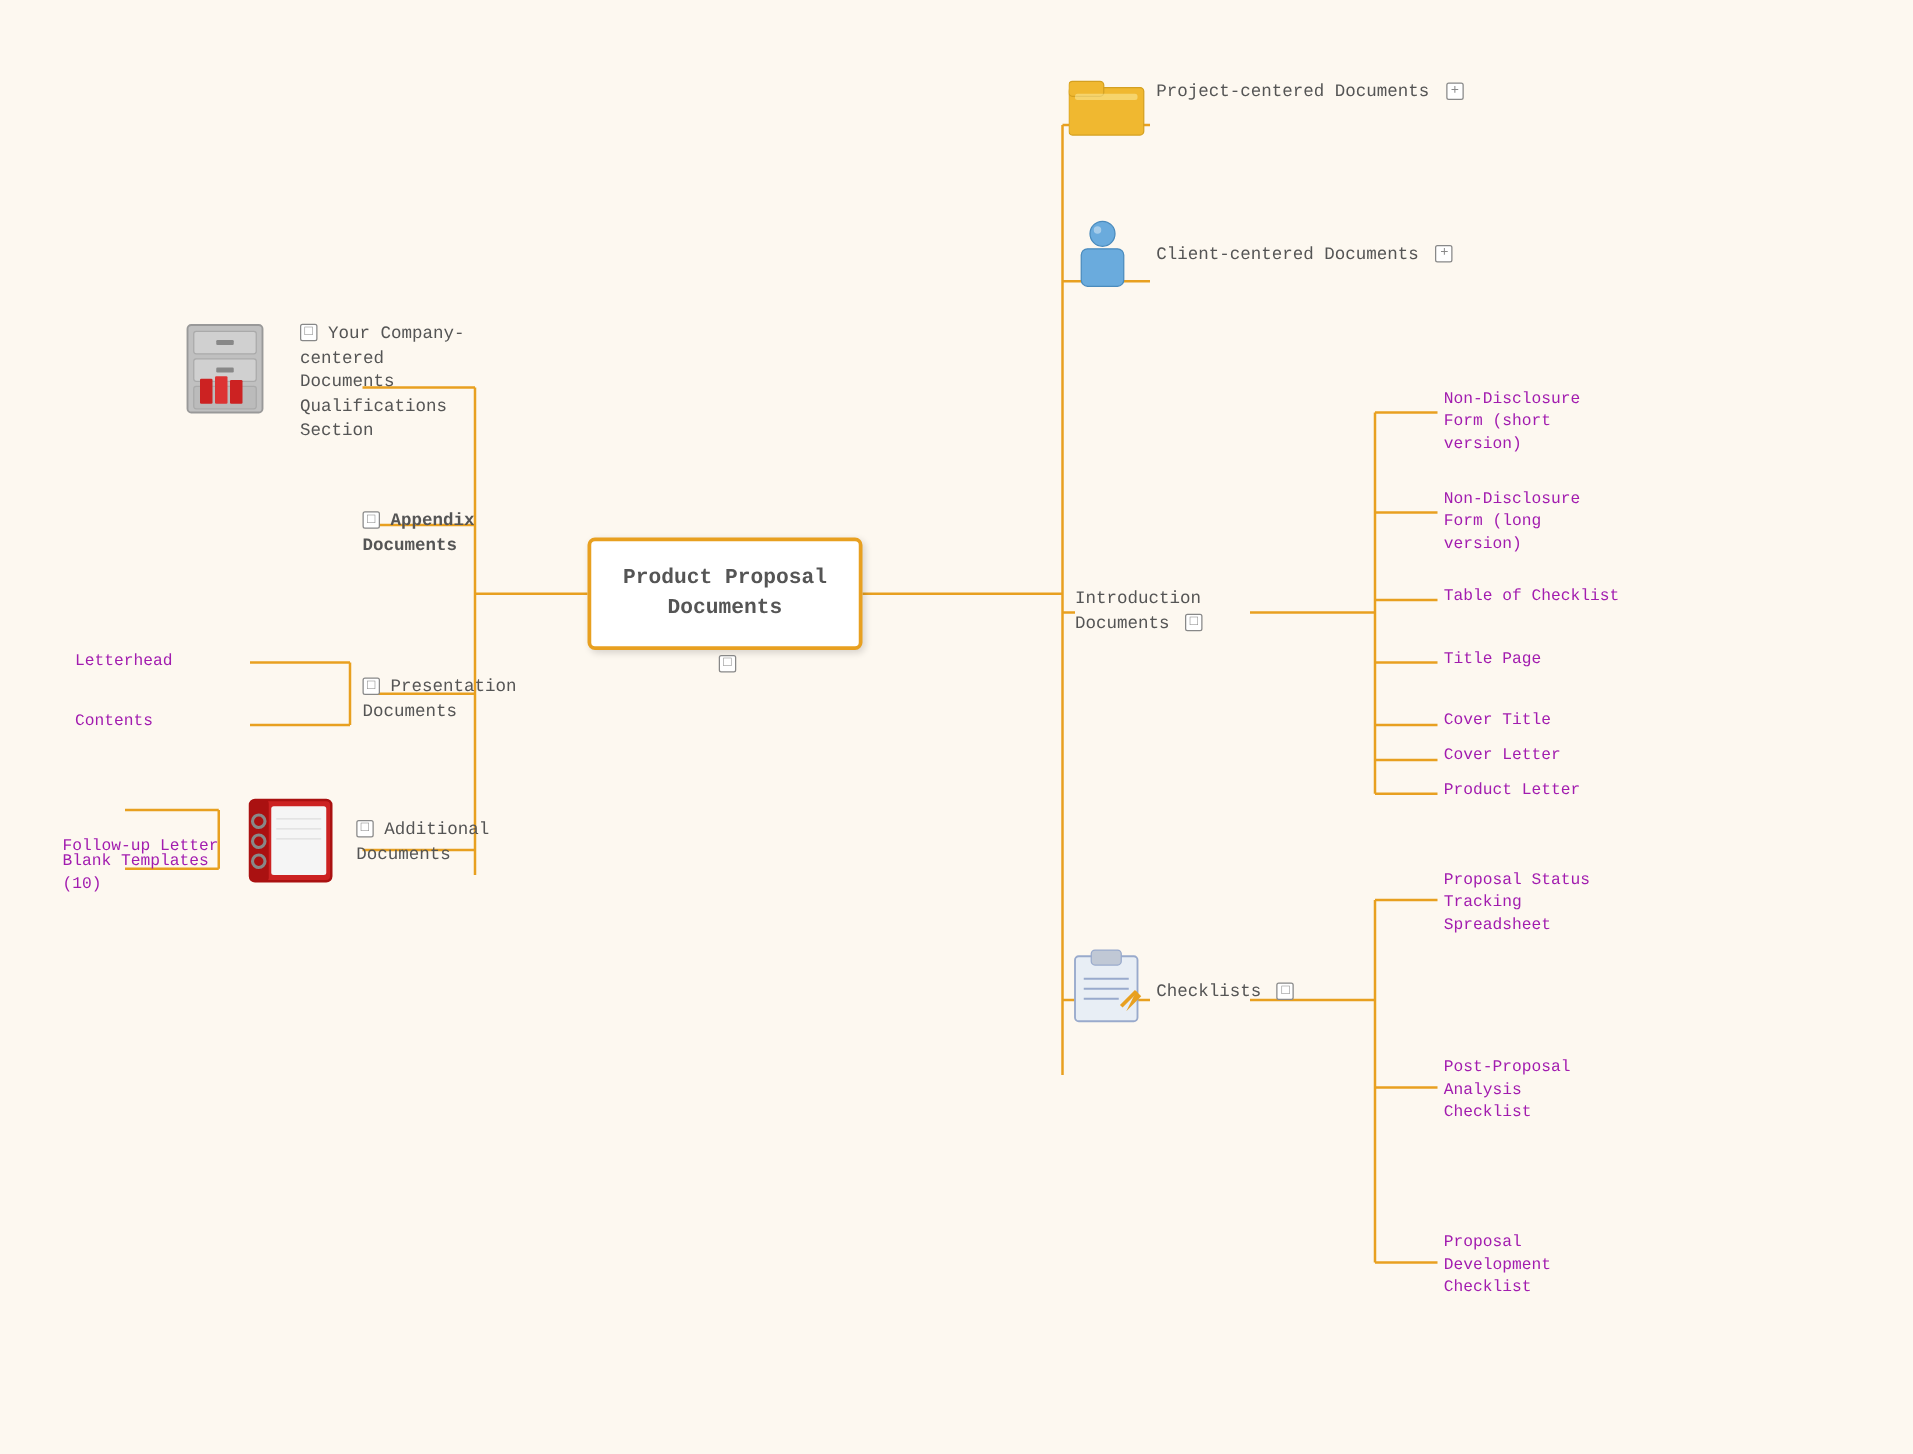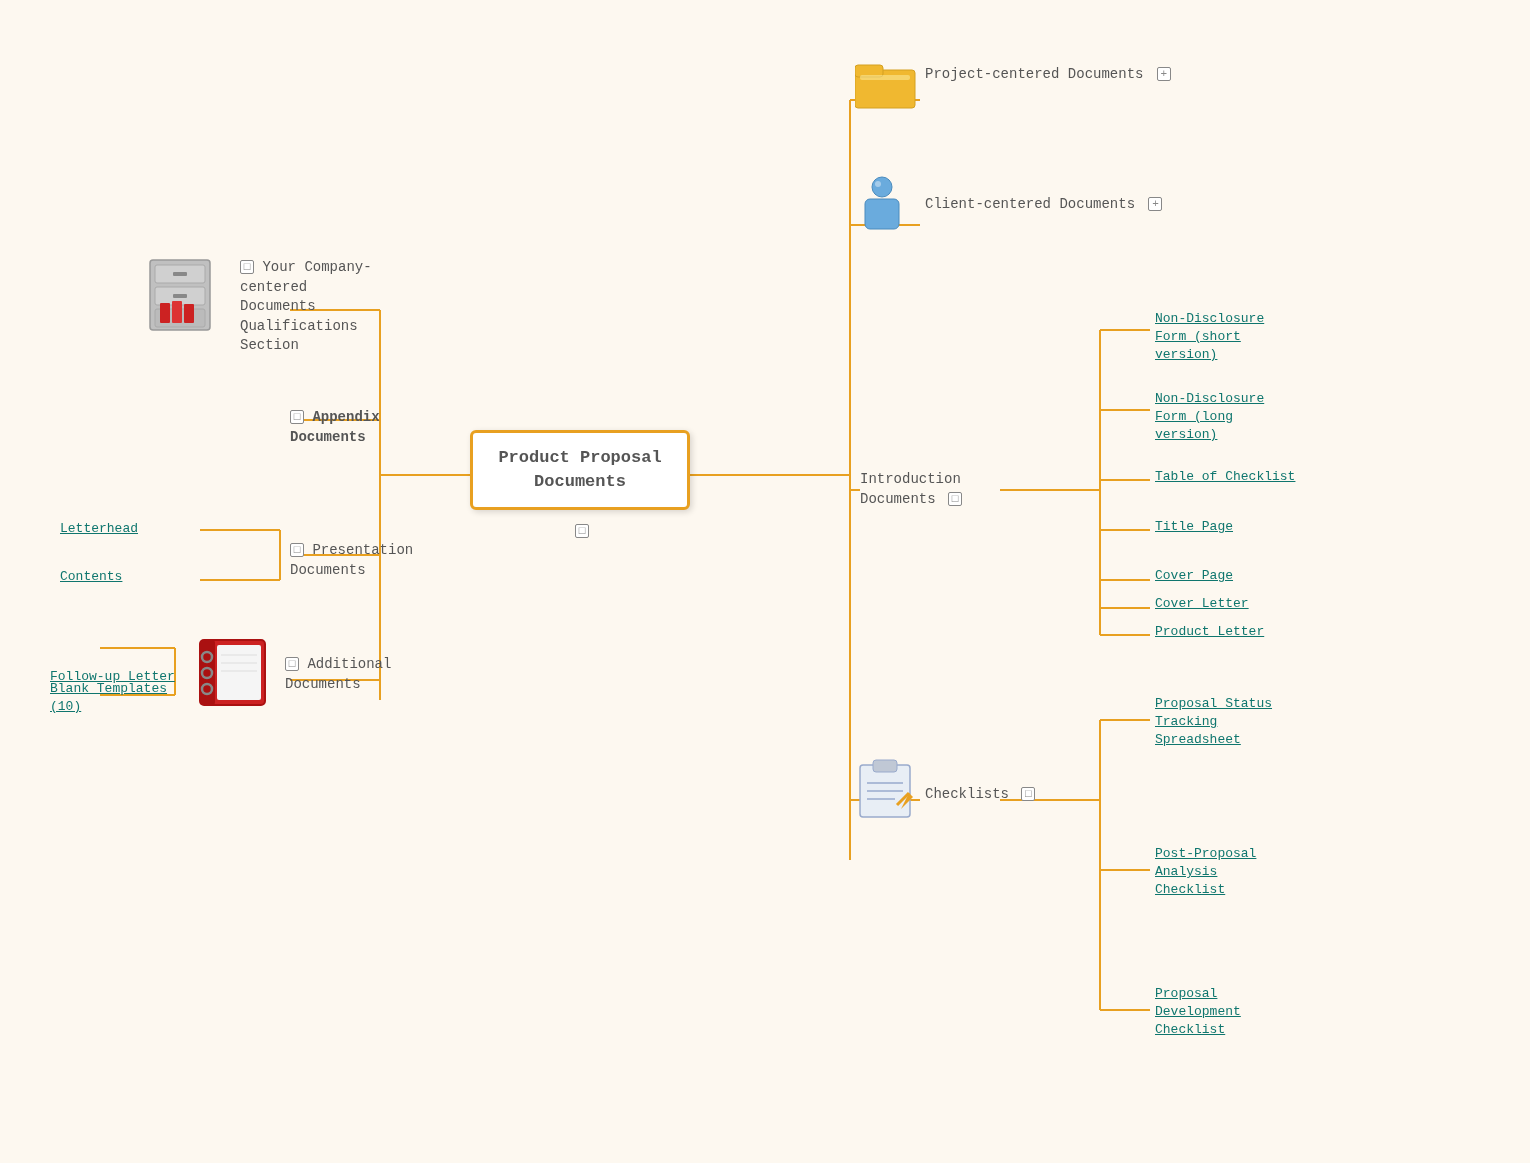--- a/index.html
+++ b/index.html
@@ -26,21 +26,21 @@
       height: 1163px;
       pointer-events: none;
     }
 
     
     .central-node {
       position: absolute;
       left: 470px;
       top: 430px;
       width: 220px;
-      height: 80px;
+      height: 90px;
       background: white;
       border: 3px solid #e8a020;
       border-radius: 6px;
       display: flex;
       align-items: center;
       justify-content: center;
       text-align: center;
       z-index: 10;
       box-shadow: 2px 2px 6px rgba(0,0,0,0.15);
     }
@@ -54,22 +54,21 @@
     
     .node-label {
       position: absolute;
       font-size: 14px;
       color: #555;
       line-height: 1.4;
     }
     .node-label-link {
       position: absolute;
       font-size: 13px;
-      color: #0f766e;
-      text-decoration: underline;
+      color: #a21caf;
       line-height: 1.4;
       cursor: pointer;
     }
 
     
     .expand-icon {
       display: inline-block;
       width: 14px;
       height: 14px;
       border: 1.5px solid #888;
@@ -196,21 +195,21 @@
 
   <div class="node-label" style="left:860px; top:470px;">
     Introduction<br>Documents
     <span class="expand-icon" style="margin-left:4px;">□</span>
   </div>
 
   <div class="node-label-link" style="left:1155px; top:310px;">Non-Disclosure<br>Form (short<br>version)</div>
   <div class="node-label-link" style="left:1155px; top:390px;">Non-Disclosure<br>Form (long<br>version)</div>
   <div class="node-label-link" style="left:1155px; top:468px;">Table of Checklist</div>
   <div class="node-label-link" style="left:1155px; top:518px;text-align:center;">Title Page</div>
-  <div class="node-label-link" style="left:1155px; top:567px;">Cover Page</div>
+  <div class="node-label-link" style="left:1155px; top:567px;">Cover Title</div>
   <div class="node-label-link" style="left:1155px; top:595px;">Cover Letter</div>
   <div class="node-label-link" style="left:1155px; top:623px;">Product Letter</div>
 
   <div class="svg-icon" style="left:855px; top:755px;">
     <svg width="60" height="65" viewBox="0 0 60 65">
 
       <rect x="5" y="10" width="50" height="52" rx="3" fill="#e8eef5" stroke="#99aacc" stroke-width="1.5"></rect>
 
       <rect x="18" y="5" width="24" height="12" rx="3" fill="#c0c8d5" stroke="#99aacc" stroke-width="1"></rect>
 

